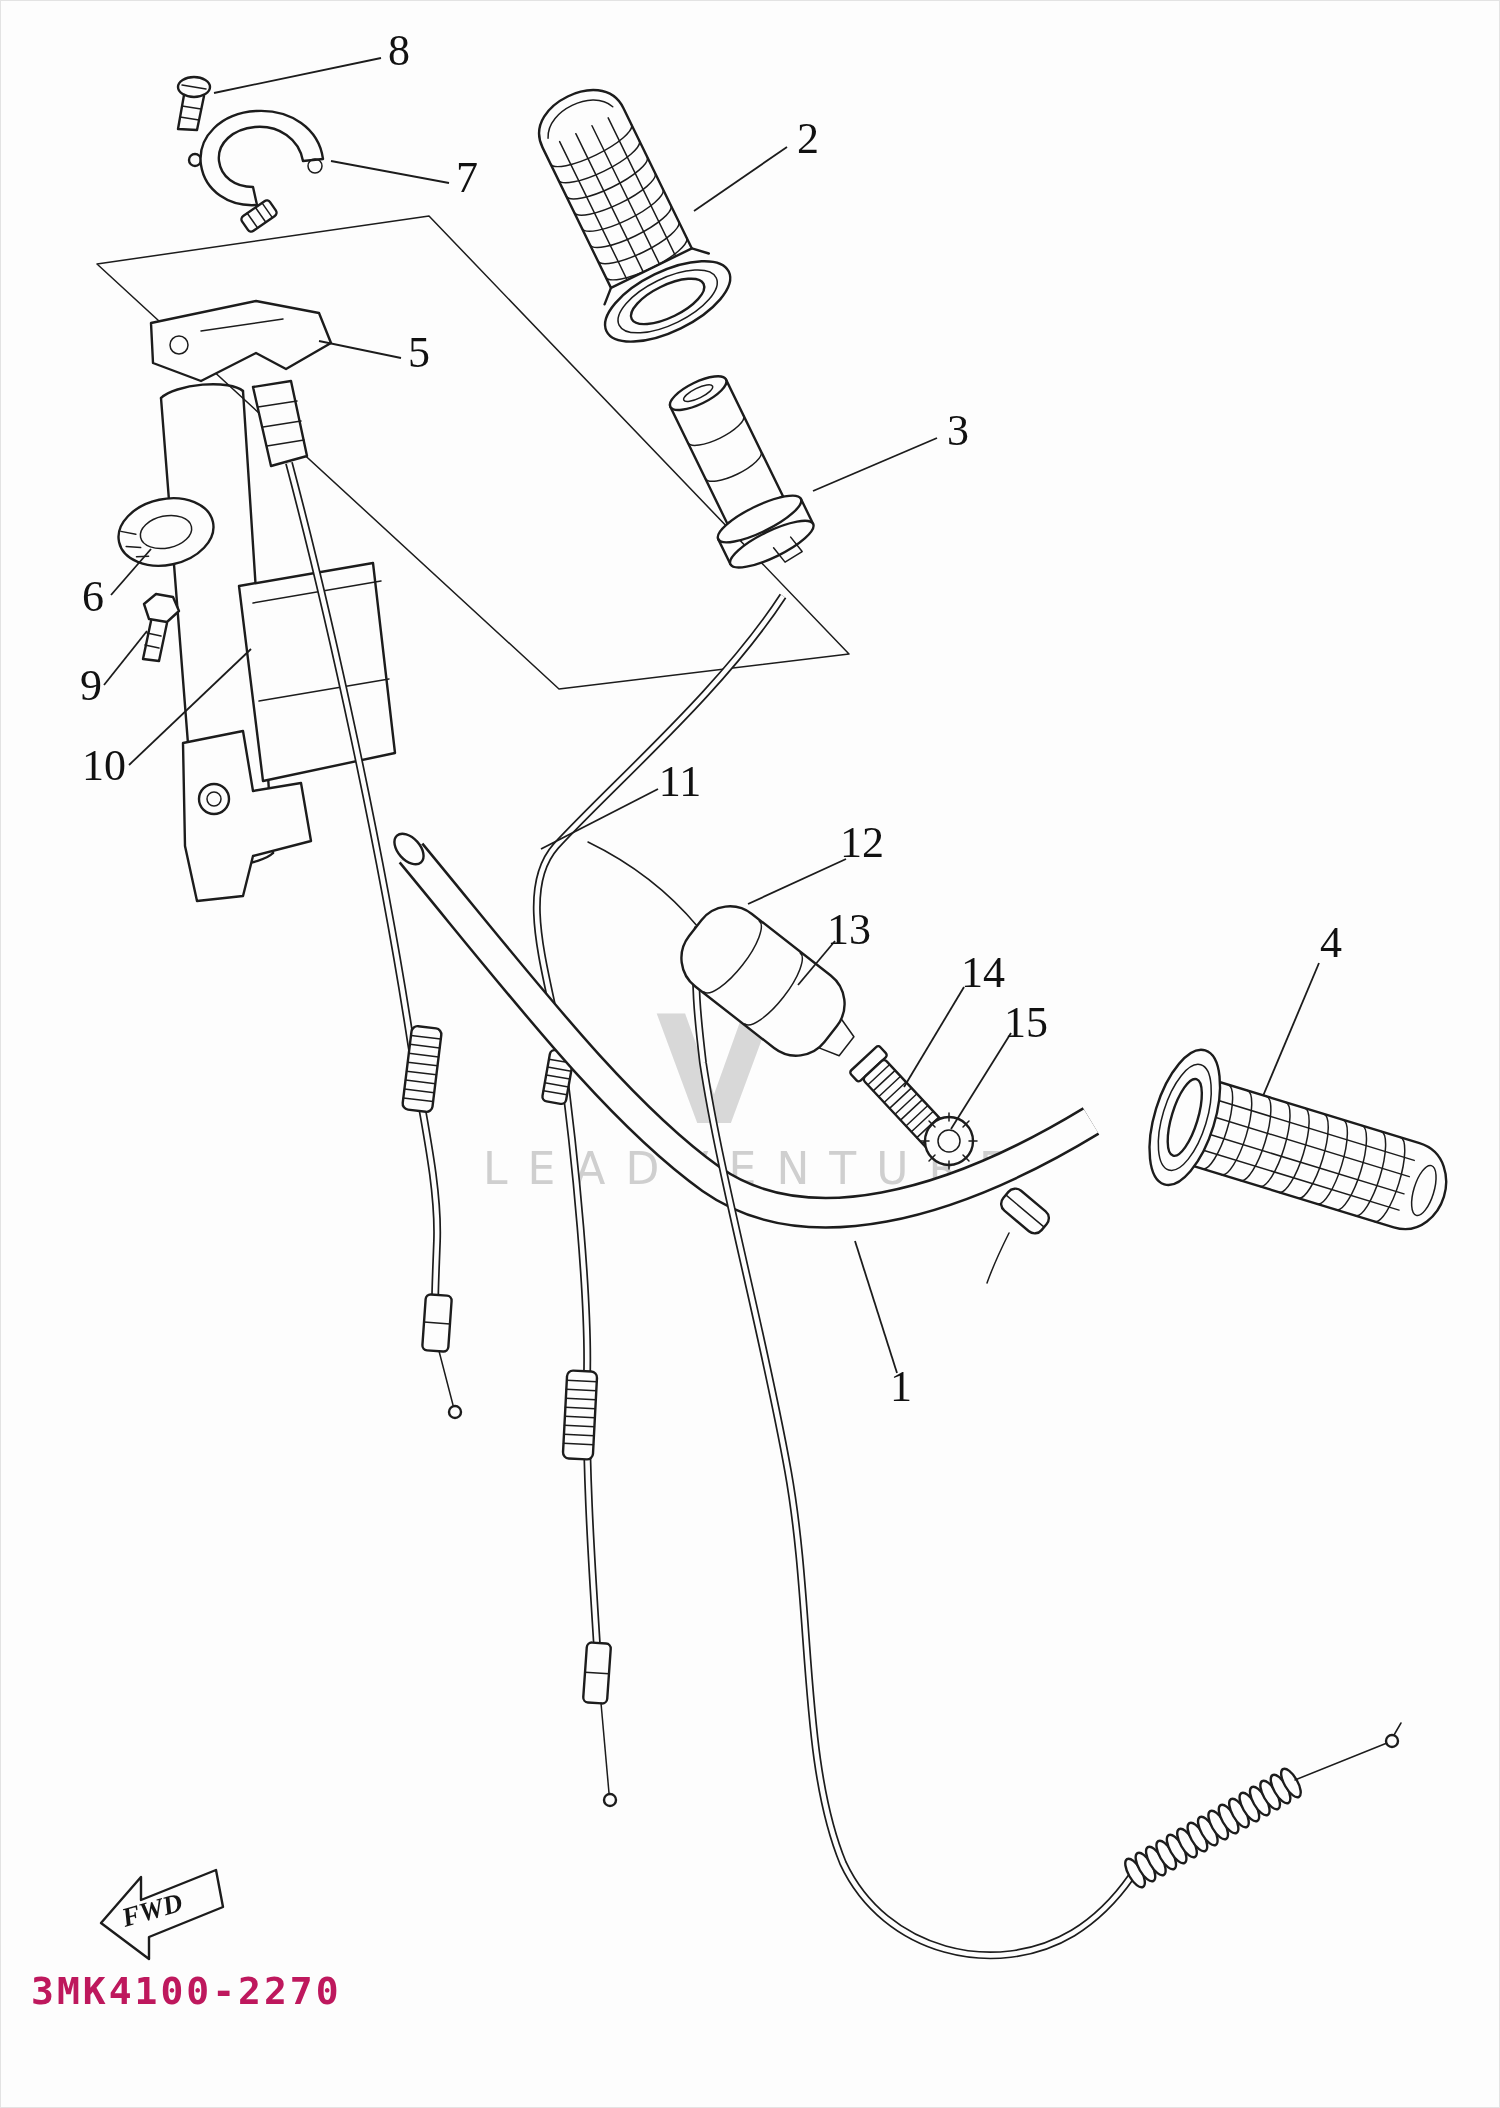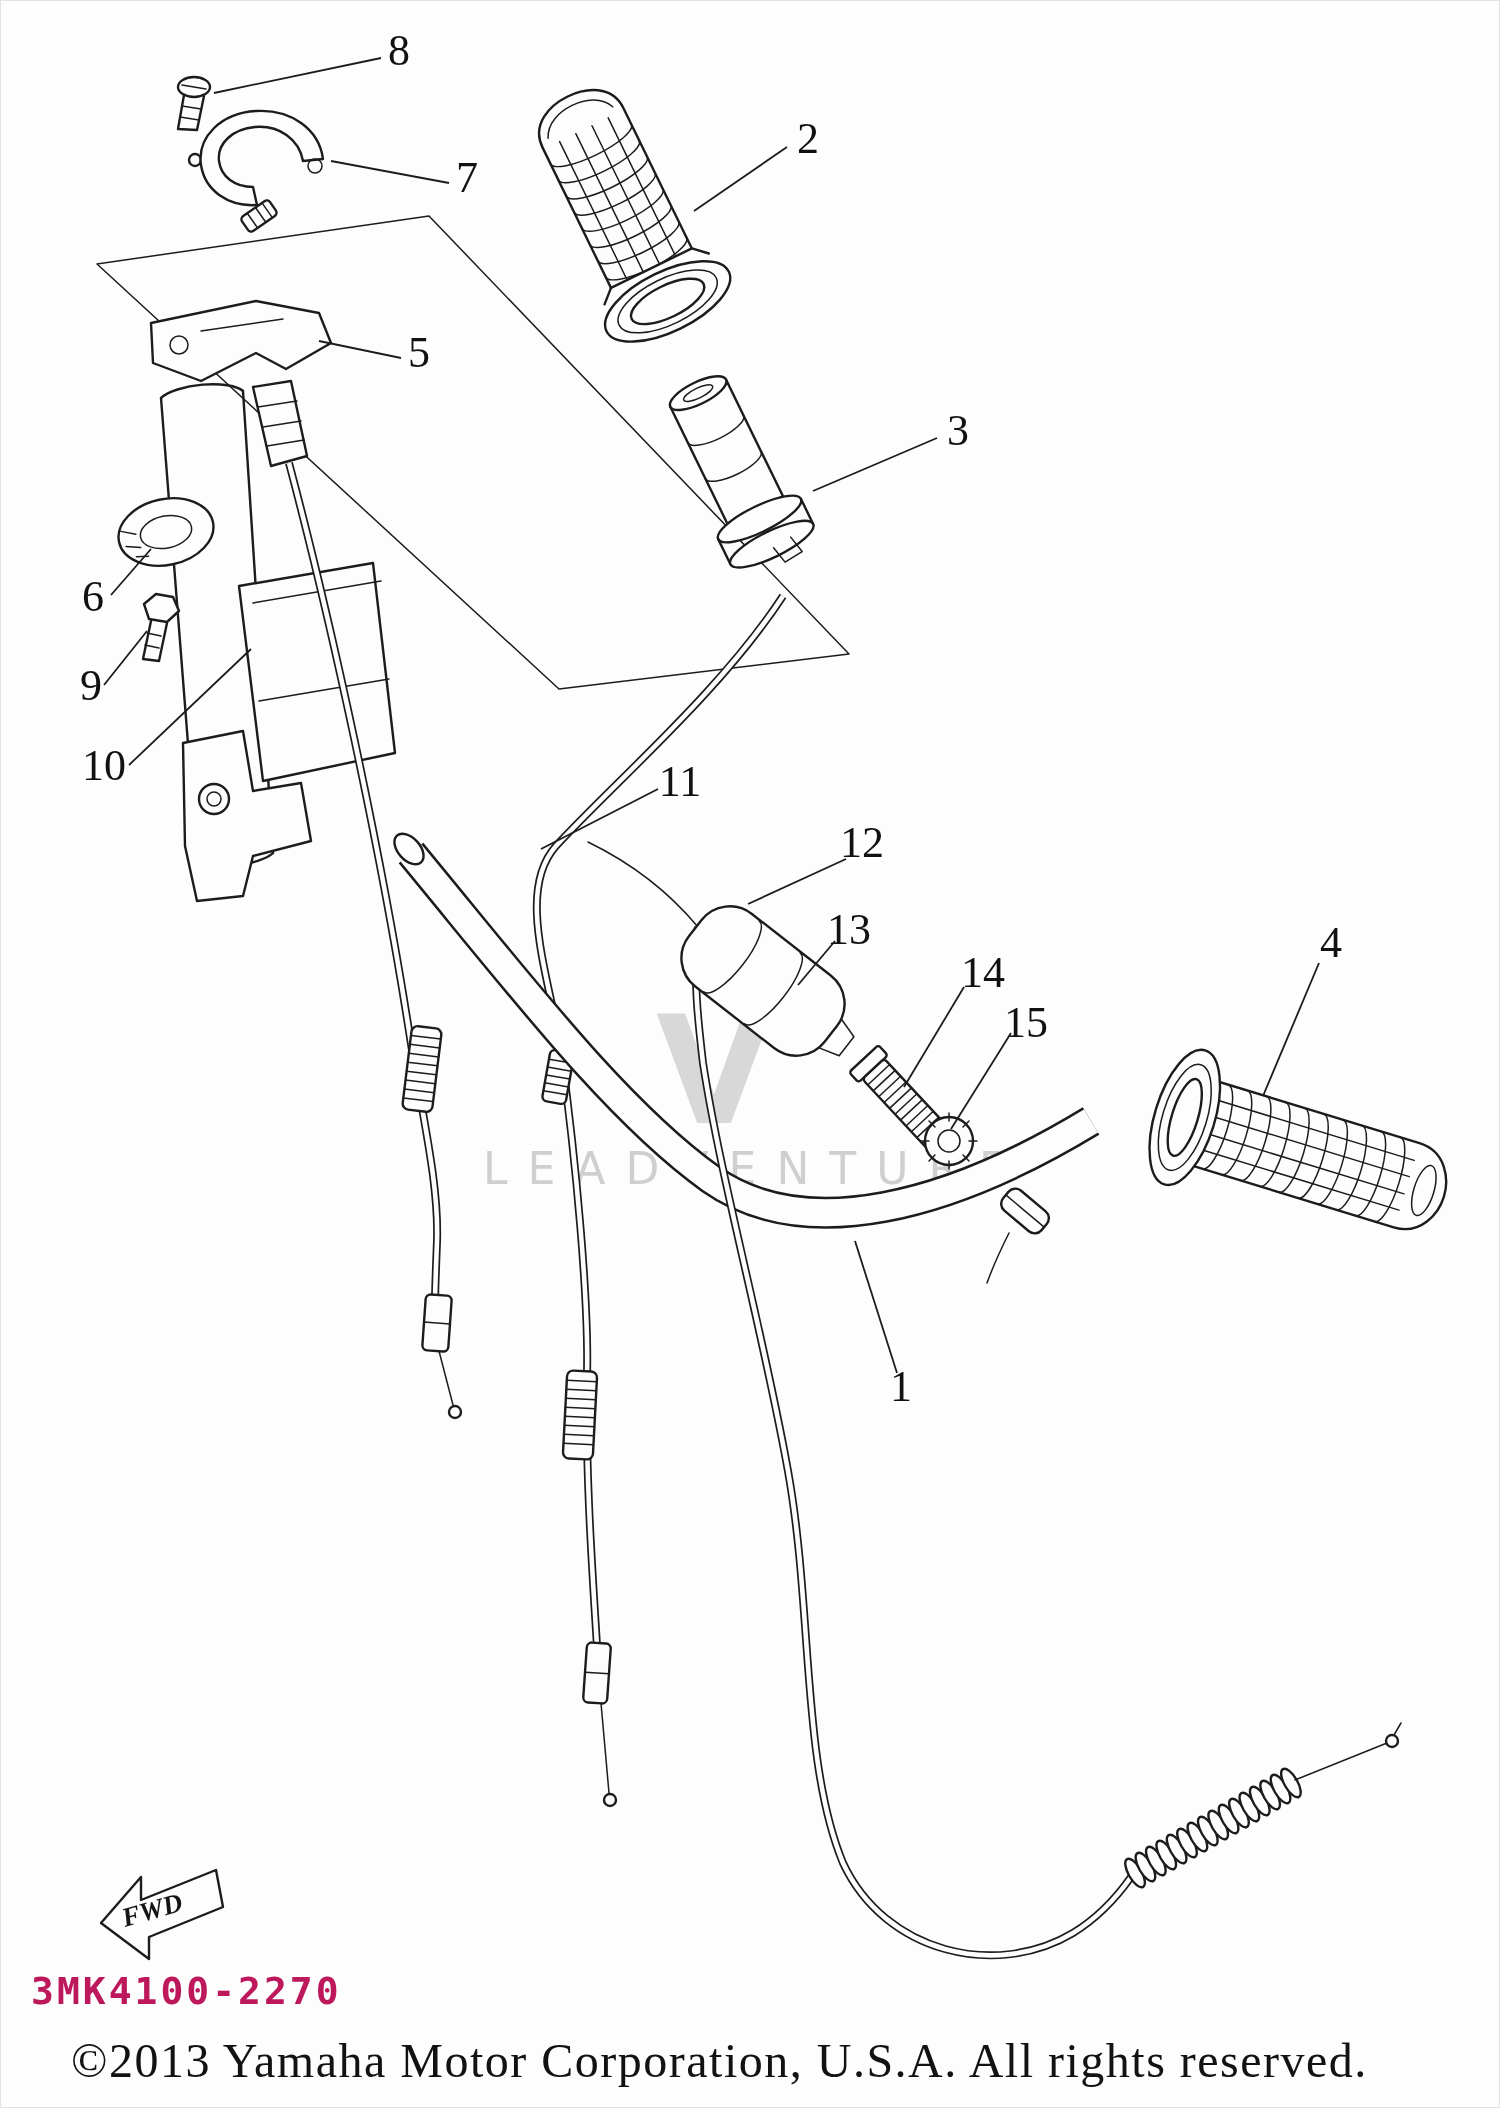--- a/index.html
+++ b/index.html
@@ -270,15 +270,14 @@
       <text class="callout" x="1025" y="1036">15</text>
     </g>
 
     <g>
       <path class="ln wfill" d="M100,1922 L140,1876 L140,1899 L215,1869 L222,1906 L148,1936 L148,1958 Z"></path>
       <text class="fwd-text" transform="translate(124,1926) rotate(-16)">FWD</text>
     </g>
   </svg>
 
   <div class="part-code">3MK4100-2270</div>
-  <div class="copyright">©2013 Yamaha Motor Corporation, U.S.A. All rights reserved.</div>
   <div class="rendered-by">Rendered by LeadVenture, Inc.</div>
 </div>
 
 </body></html>

